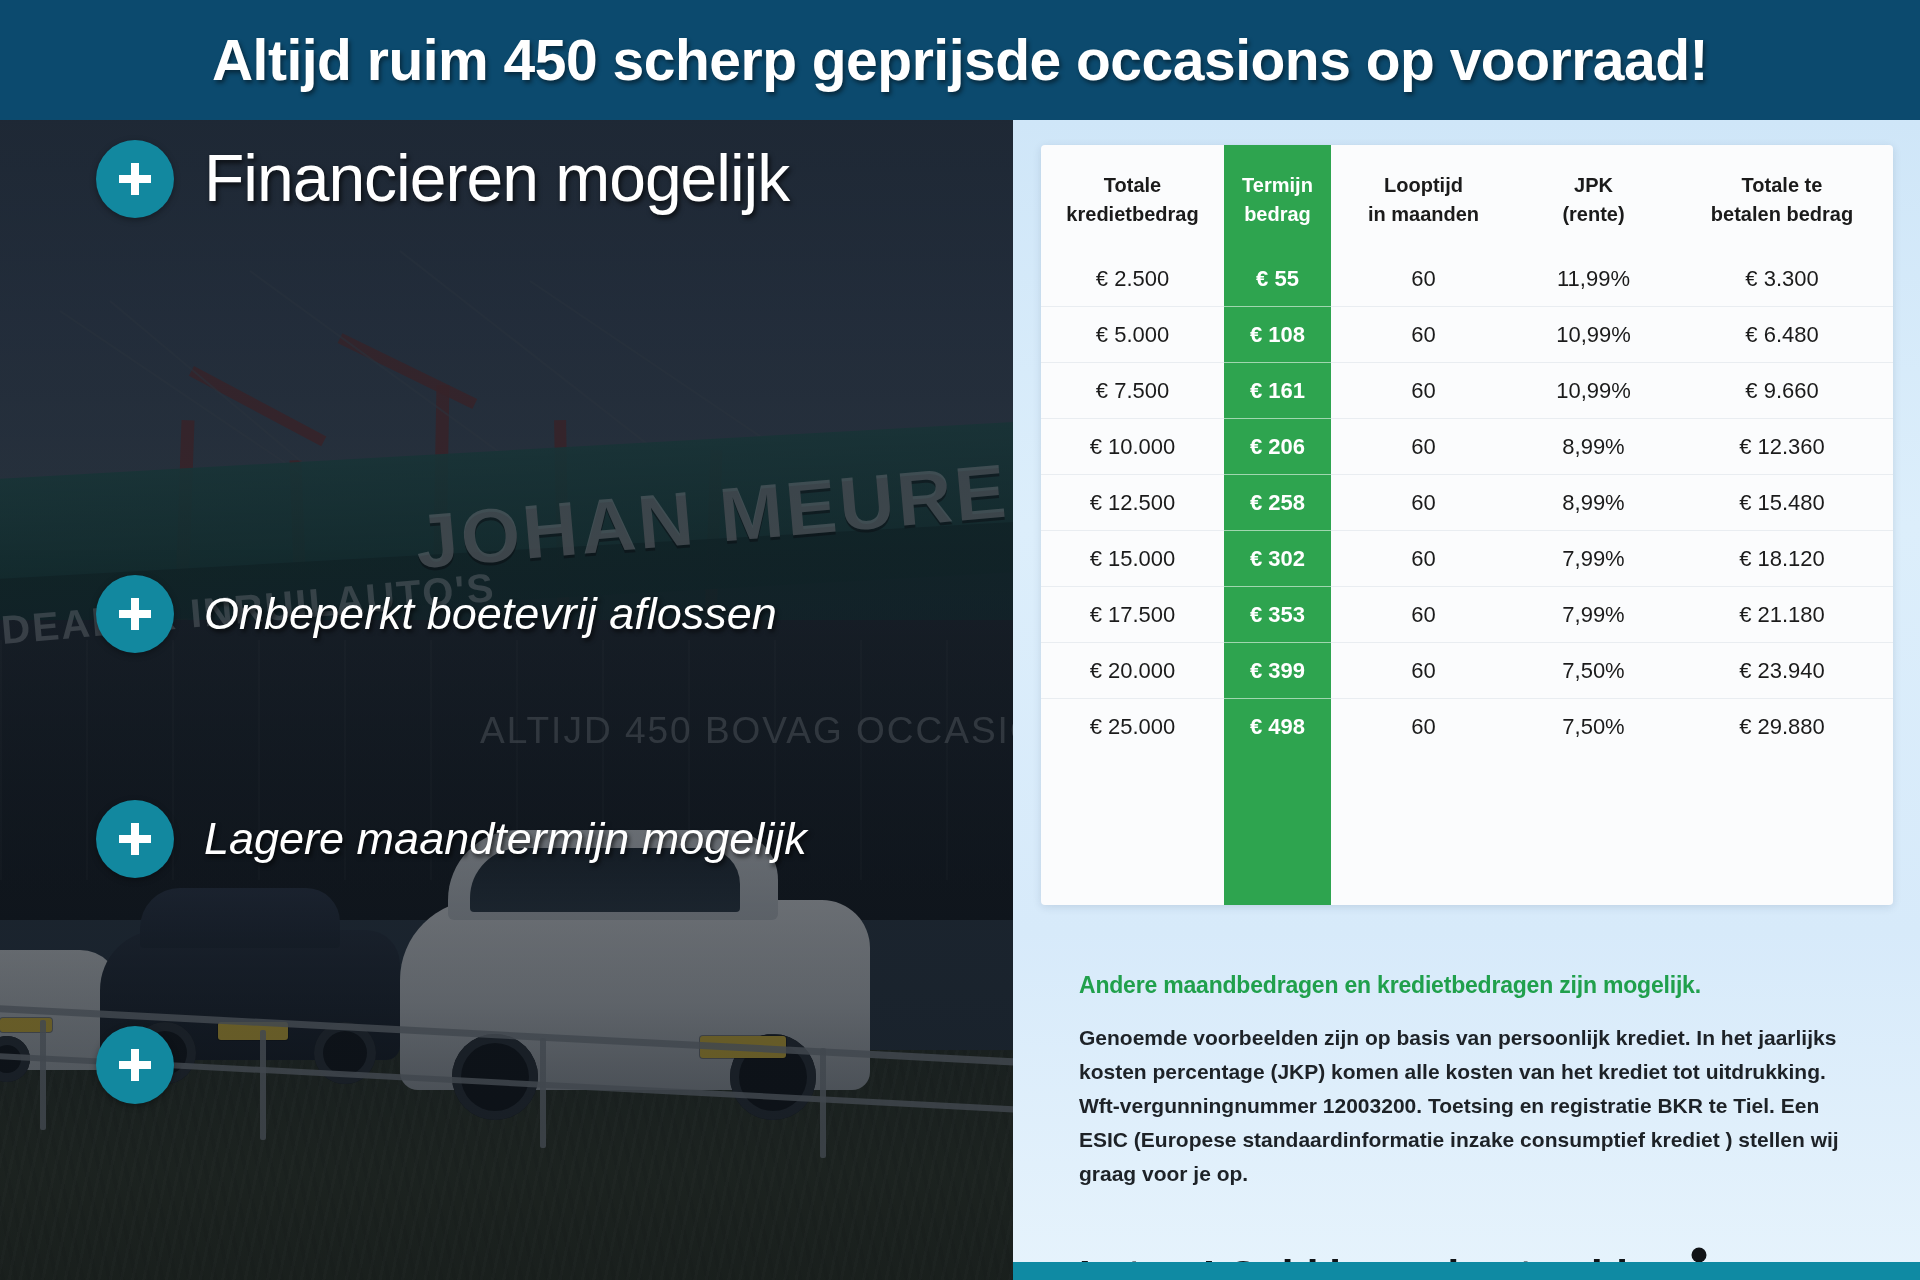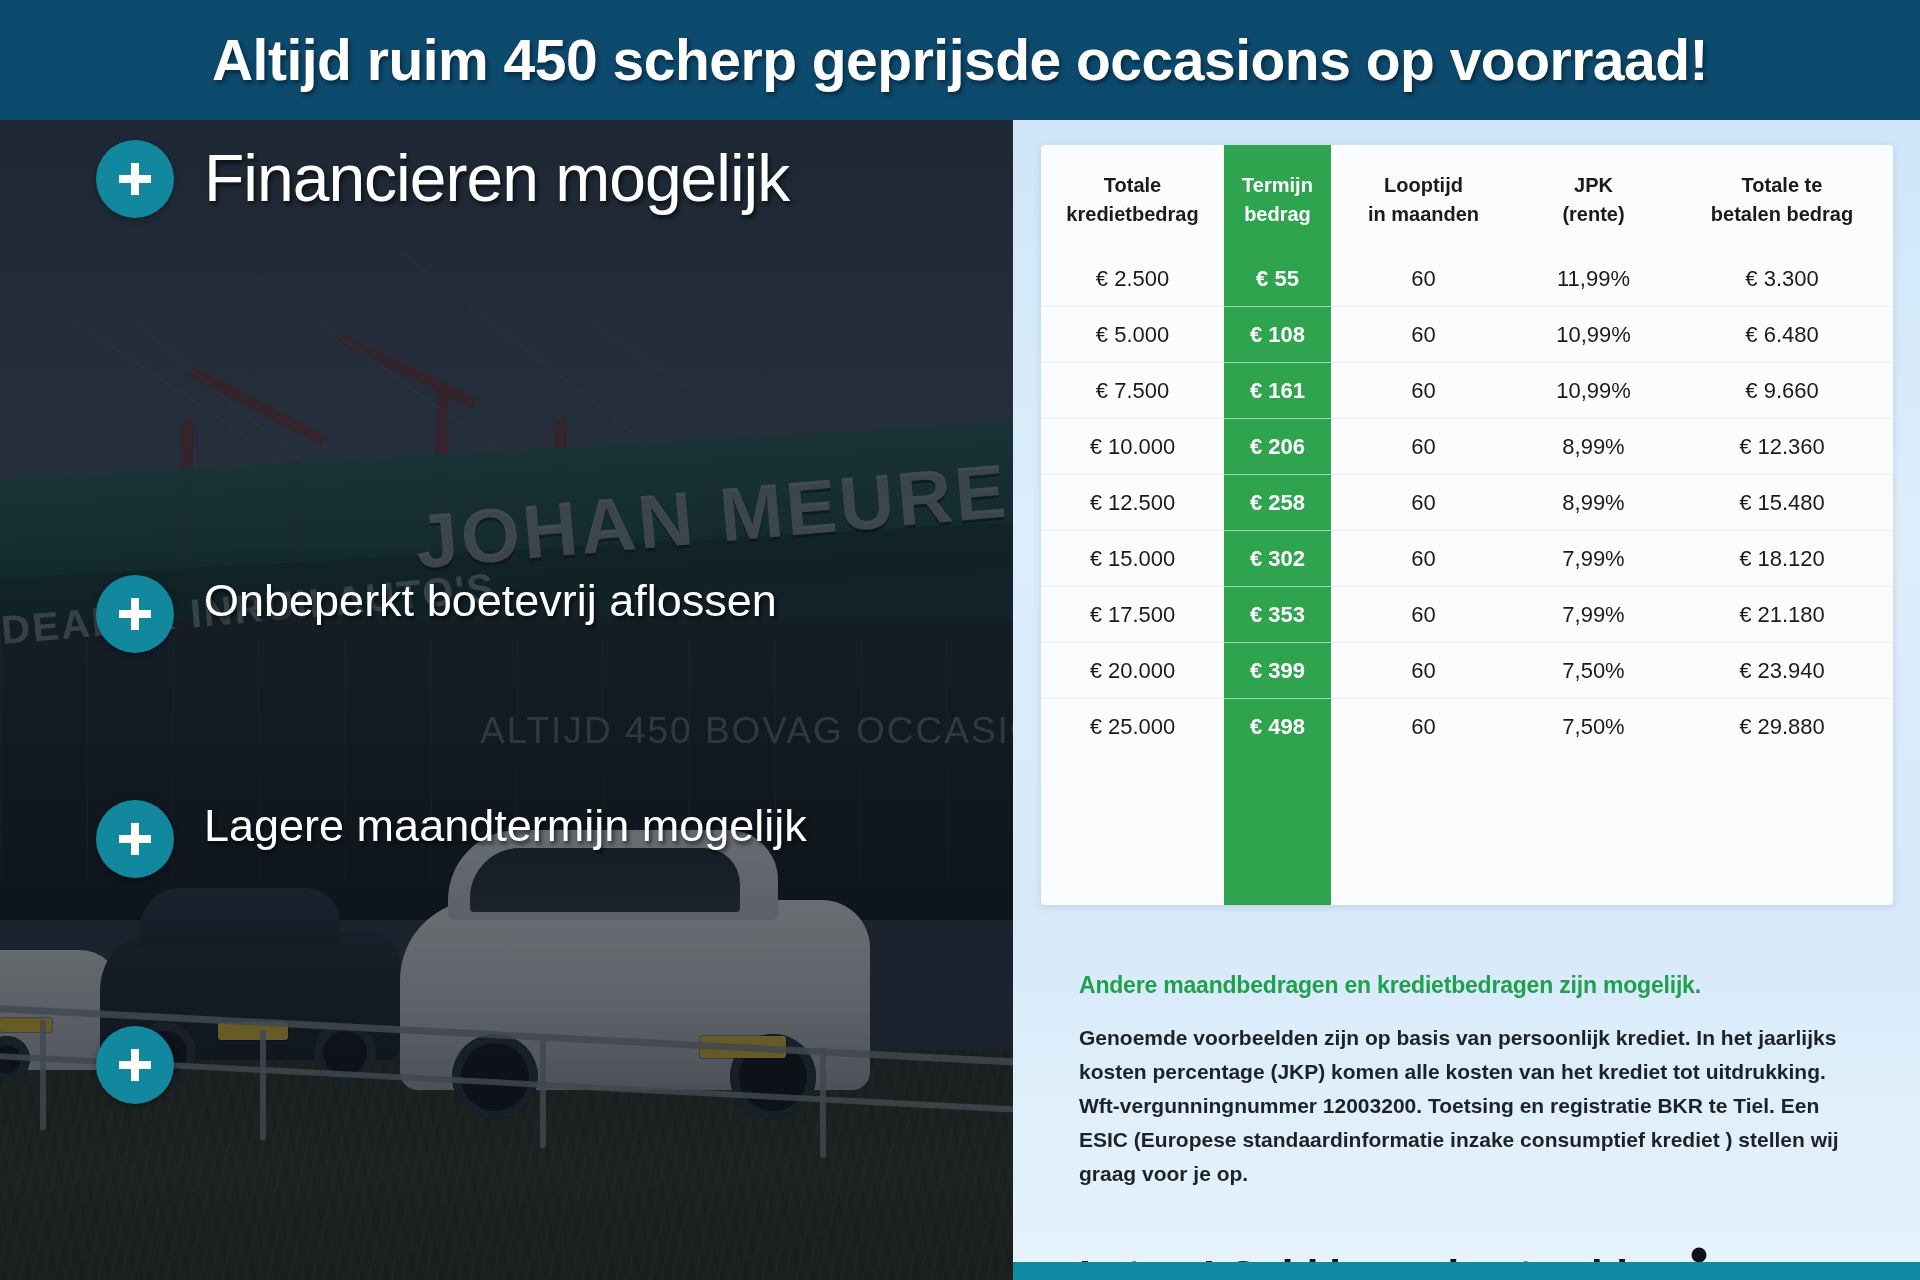--- a/index.html
+++ b/index.html
@@ -164,21 +164,21 @@
     position:absolute;inset:0;
     background:linear-gradient(180deg,rgba(24,33,45,.72) 0%,rgba(17,24,33,.55) 40%,rgba(12,17,23,.62) 100%);
   }
 
   
   .left-content{
     position:absolute;left:0;top:120px;width:1020px;height:840px;
     z-index:20;
   }
   .bullet{
-    position:absolute;display:flex;align-items:flex-start;
+    position:absolute;display:flex;align-items:center;font-style:italic;
   }
   .plus-circle{
     width:78px;height:78px;border-radius:50%;
     background:#12889f;
     display:flex;align-items:center;justify-content:center;
     flex:0 0 auto;
     box-shadow:0 2px 6px rgba(0,0,0,.35);
   }
   .plus-circle svg{display:block;}
   .bullet-text{

